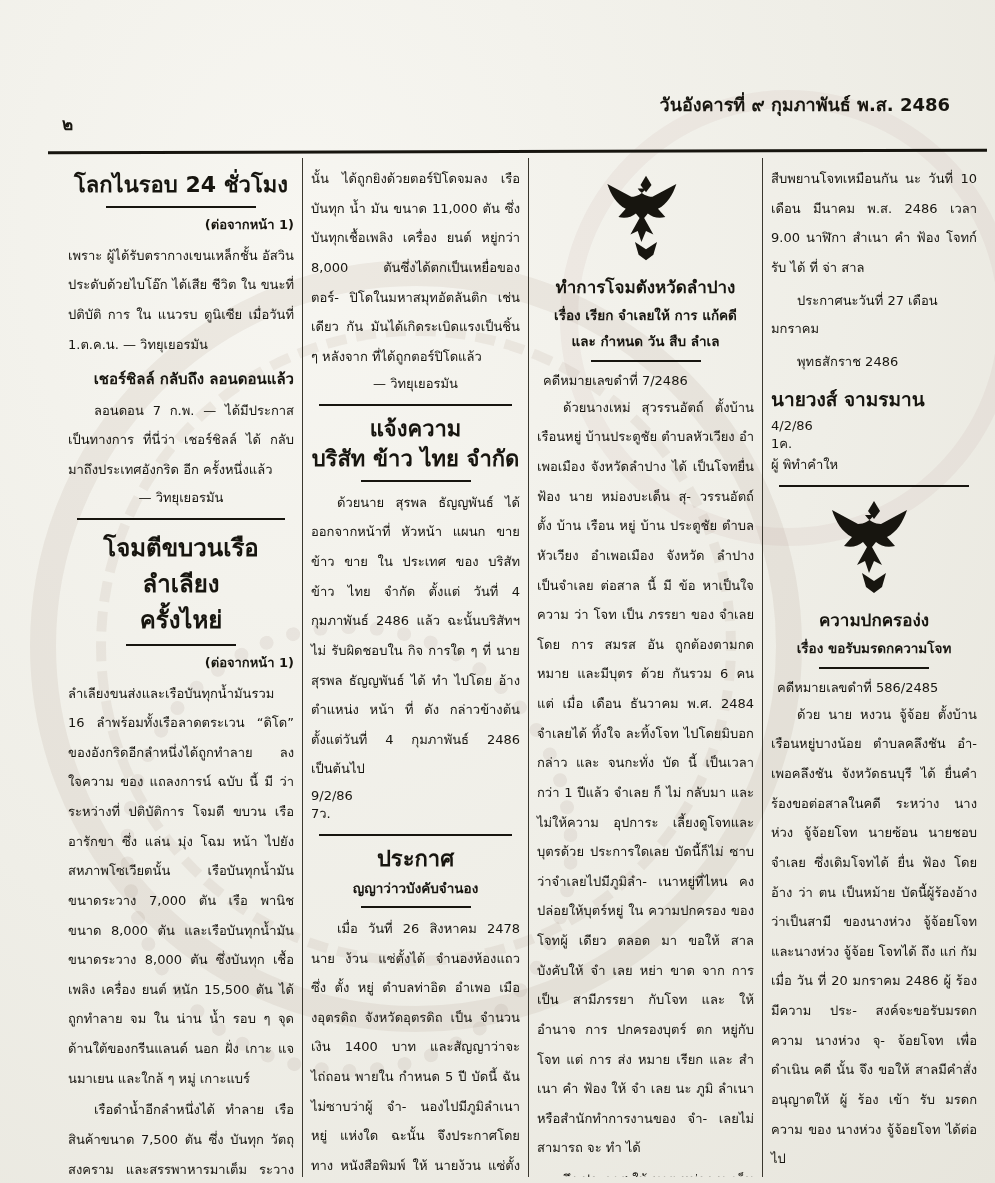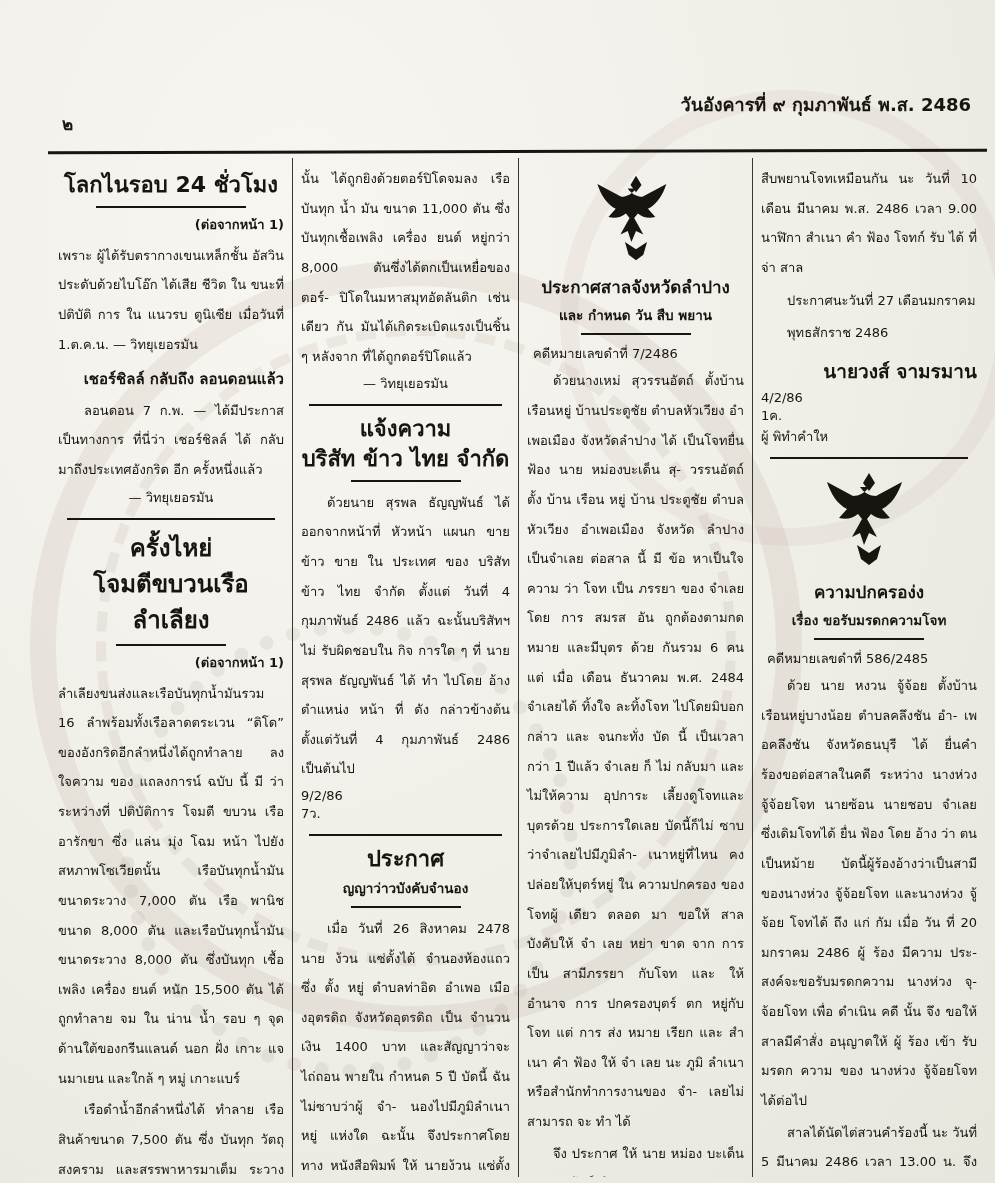--- a/index.html
+++ b/index.html
@@ -16,44 +16,44 @@
   
   .wm{position:absolute;border-radius:50%;pointer-events:none;}
   .wm1{left:30px;top:260px;width:720px;height:720px;border:26px solid rgba(150,120,100,.10);}
   .wm1:before{content:"";position:absolute;inset:40px;border-radius:50%;border:10px dashed rgba(150,120,100,.10);}
   .wm2{left:560px;top:90px;width:420px;height:420px;border:18px solid rgba(160,120,110,.08);}
   .wm3{left:120px;top:620px;width:430px;height:430px;border:14px dotted rgba(140,110,95,.10);}
 
   .hdr{position:absolute;top:78px;left:50px;right:10px;height:70px;}
   .hdr .pagenum{position:absolute;left:12px;top:32px;font-size:17px;font-weight:bold;}
   .hdr .masthead{position:absolute;left:0;right:0;text-align:center;top:18px;font-size:21px;font-weight:bold;letter-spacing:2px;}
-  .hdr .date{position:absolute;right:14px;top:12px;font-size:18px;font-weight:bold;}
+  .hdr .date{position:absolute;right:35px;top:12px;font-size:18px;font-weight:bold;}
   .toprule{position:absolute;left:48px;right:8px;top:150px;height:3px;background:#17150f;transform:rotate(-.15deg);}
 
   .cols{position:absolute;left:50px;right:10px;top:158px;bottom:6px;display:flex;}
   .col{box-sizing:border-box;padding:6px 8px 0 8px;overflow:hidden;}
-  .c1{width:242px;}
+  .c1{width:242px;margin-left:10px;}
   .c2{width:226px;border-left:1px solid #3a372e;}
   .c3{width:234px;border-left:1px solid #3a372e;}
   .c4{flex:1;border-left:1px solid #3a372e;}
 
   .h-lg{font-size:22px;font-weight:bold;text-align:center;line-height:1.35;margin:6px 0 2px;}
   .h-xl{font-size:24px;font-weight:bold;text-align:center;line-height:1.5;margin:10px 0 2px;}
   .h-md{font-size:17px;font-weight:bold;text-align:center;line-height:1.6;margin:8px 0 0;}
   .h-sub{font-size:13.5px;font-weight:bold;text-align:center;line-height:1.8;margin:2px 0 0;}
   .cont{font-size:13px;font-weight:bold;text-align:right;margin:4px 0 6px;}
   .rule-s{width:110px;height:2px;background:#17150f;margin:6px auto;}
   .rule-m{width:150px;height:2px;background:#17150f;margin:6px auto;}
   .rule-l{width:92%;height:2px;background:#17150f;margin:10px auto 8px;}
   .body-t{font-size:13px;line-height:2.28;text-align:justify;margin:0 0 2px;}
   .body-t.ind{text-indent:26px;}
   .byline{font-size:13px;text-align:center;margin:2px 0 4px;}
   .caseno{font-size:13px;margin:8px 0 2px;text-indent:6px;}
   .dateline{font-size:13px;line-height:2.2;margin:4px 0 0;text-indent:26px;}
-  .sig{font-size:19px;font-weight:bold;text-align:right;margin:8px 0 2px;}
+  .sig{font-size:19px;font-weight:bold;text-align:left;margin:8px 0 2px;}
   .sigrow{display:flex;justify-content:space-around;font-size:13px;margin:4px 0 10px;flex-direction:column;}
   .garuda{display:block;margin:6px auto 2px;}
   .subhead{font-size:15px;font-weight:bold;text-align:right;line-height:1.9;margin:6px 0 2px;}
 </style>
 </head>
 <body>
 
 <div class="page">
 
   <div class="wm wm1"></div>
@@ -71,22 +71,22 @@
     <div class="col c1">
       <div class="h-lg">โลกไนรอบ 24 ชั่วโมง</div>
       <div class="rule-m"></div>
       <div class="cont">(ต่อจากหน้า 1)</div>
       <p class="body-t">เพราะ ผู้ได้รับตรากางเขนเหล็กชั้น อัสวินประดับด้วยไบโอ๊ก ได้เสีย ชีวิต ใน ขนะที่ ปติบัติ การ ใน แนวรบ ตูนิเซีย เมื่อวันที่ 1.ต.ค.น. — วิทยุเยอรมัน</p>
       <div class="subhead">เชอร์ชิลล์ กลับถึง ลอนดอนแล้ว</div>
       <p class="body-t ind">ลอนดอน 7 ก.พ. — ได้มีประกาส เป็นทางการ ที่นี่ว่า เชอร์ชิลล์ ได้ กลับ มาถึงประเทศอังกริด อีก ครั้งหนึ่งแล้ว</p>
       <div class="byline">— วิทยุเยอรมัน</div>
       <div class="rule-l"></div>
       <div class="h-xl">
+        <div>โจมตีขบวนเรือลำเลียง</div>
         <div>ครั้งไหย่</div>
-        <div>โจมตีขบวนเรือลำเลียง</div>
       </div>
       <div class="rule-s"></div>
       <div class="cont">(ต่อจากหน้า 1)</div>
       <p class="body-t">ลำเลียงขนส่งและเรือบันทุกน้ำมันรวม 16 ลำพร้อมทั้งเรือลาดตระเวน “ดิโด” ของอังกริดอีกลำหนึ่งได้ถูกทำลาย ลง ใจความ ของ แถลงการน์ ฉบับ นี้ มี ว่า ระหว่างที่ ปติบัติการ โจมตี ขบวน เรือ อารักขา ซึ่ง แล่น มุ่ง โฉม หน้า ไปยัง สหภาพโซเวียตนั้น เรือบันทุกน้ำมัน ขนาดระวาง 7,000 ตัน เรือ พานิช ขนาด 8,000 ตัน และเรือบันทุกน้ำมัน ขนาดระวาง 8,000 ตัน ซึ่งบันทุก เชื้อเพลิง เครื่อง ยนต์ หนัก 15,500 ตัน ได้ถูกทำลาย จม ใน น่าน น้ำ รอบ ๆ จุด ด้านใต้ของกรีนแลนด์ นอก ฝั่ง เกาะ แจนมาเยน และใกล้ ๆ หมู่ เกาะแบร์</p>
       <p class="body-t ind">เรือดำน้ำอีกลำหนึ่งได้ ทำลาย เรือ สินค้าขนาด 7,500 ตัน ซึ่ง บันทุก วัตถุ สงคราม และสรรพาหารมาเต็ม ระวาง อัตรา ระหว่าง ที่ทำการโจมตีขบวน เรือ อารักขา ซึ่ง มี ฝูงเรือ พิฆาต คุ้มกัน และฝูง บิน พิทักส์ หยู่ หย่าง เข้ม แขง ใน น่านน้ำมหาสมุทอัตลันติก, เรือกลไฟ ขนาด 5,000 ตัน ซึ่งเข้าใจว่าคงหยู่ ใน ขบวนอารักขานี้ แตกกะจัด กะจายแล้ว</p>
     </div>
 
     <div class="col c2">
       <p class="body-t">นั้น ได้ถูกยิงด้วยตอร์ปิโดจมลง เรือ บันทุก น้ำ มัน ขนาด 11,000 ตัน ซึ่ง บันทุกเชื้อเพลิง เครื่อง ยนต์ หยู่กว่า 8,000 ตันซึ่งได้ตกเป็นเหยื่อของ ตอร์- ปิโดในมหาสมุทอัตลันติก เช่นเดียว กัน มันได้เกิดระเบิดแรงเป็นชิ้น ๆ หลังจาก ที่ได้ถูกตอร์ปิโดแล้ว</p>
       <div class="byline">— วิทยุเยอรมัน</div>
@@ -110,22 +110,23 @@
     </div>
 
     <div class="col c3">
       <svg class="garuda" width="92" height="96" viewBox="0 0 100 104">
         <g fill="#17150f">
           <path d="M50 6 l6 10 -6 8 -6 -8 z"></path>
           <path d="M50 20 c-4 6 -10 9 -16 9 l-26 -14 c4 12 10 22 20 27 l-8 9 c8 2 14 0 19 -4 l4 5 -10 18 8 -4 4 12 5 -12 8 4 -10 -18 4 -5 c5 4 11 6 19 4 l-8 -9 c10 -5 16 -15 20 -27 l-26 14 c-6 0 -12 -3 -16 -9 z"></path>
           <path d="M38 78 l12 8 12 -8 -4 14 -8 6 -8 -6 z"></path>
         </g>
       </svg>
-      <div class="h-md">ประกาศสาลจังหวัดลำปาง</div>
-      <div class="h-sub">และ กำหนด วัน สืบ พยาน</div>
+      <div class="h-md">ทำการโจมตังหวัดลำปาง</div>
+      <div class="h-sub">เรื่อง เรียก จำเลยให้ การ แก้คดี</div>
+      <div class="h-sub">และ กำหนด วัน สืบ ลำเล</div>
       <div class="rule-s"></div>
       <div class="caseno">คดีหมายเลขดำที่ 7/2486</div>
       <p class="body-t ind">ด้วยนางเหม่ สุวรรนอัตถ์ ตั้งบ้าน เรือนหยู่ บ้านประตูชัย ตำบลหัวเวียง อำเพอเมือง จังหวัดลำปาง ได้ เป็นโจทยื่น ฟ้อง นาย หม่องบะเด็น สุ- วรรนอัตถ์ ตั้ง บ้าน เรือน หยู่ บ้าน ประตูชัย ตำบลหัวเวียง อำเพอเมือง จังหวัด ลำปาง เป็นจำเลย ต่อสาล นี้ มี ข้อ หาเป็นใจ ความ ว่า โจท เป็น ภรรยา ของ จำเลยโดย การ สมรส อัน ถูกต้องตามกดหมาย และมีบุตร ด้วย กันรวม 6 คน แต่ เมื่อ เดือน ธันวาคม พ.ศ. 2484 จำเลยได้ ทิ้งใจ ละทิ้งโจท ไปโดยมิบอกกล่าว และ จนกะทั่ง บัด นี้ เป็นเวลา กว่า 1 ปีแล้ว จำเลย ก็ ไม่ กลับมา และไม่ให้ความ อุปการะ เลี้ยงดูโจทและบุตรด้วย ประการใดเลย บัดนี้ก็ไม่ ซาบว่าจำเลยไปมีภูมิลำ- เนาหยู่ที่ไหน คงปล่อยให้บุตร์หยู่ ใน ความปกครอง ของโจทผู้ เดียว ตลอด มา ขอให้ สาล บังคับให้ จำ เลย หย่า ขาด จาก การเป็น สามีภรรยา กับโจท และ ให้ อำนาจ การ ปกครองบุตร์ ตก หยู่กับโจท แต่ การ ส่ง หมาย เรียก และ สำ เนา คำ ฟ้อง ให้ จำ เลย นะ ภูมิ ลำเนา หรือสำนักทำการงานของ จำ- เลยไม่ สามารถ จะ ทำ ได้</p>
       <p class="body-t ind">จึง ประกาศ ให้ นาย หม่อง บะเด็น สุวรรน อัตถ์ จำ เลย ซาบ แทน การ ส่ง หมาย ว่า สาล ได้กำหนด ให้จำ เลย ทำคำให้ การ แก้ คดี ยื่น ต่อ สาล พาย ใน วัน ที่ 5 เดือน มี นา คม พ.ส. 2486 เวลา 9.30 นาฬิกา และได้กำหนดวัน</p>
     </div>
 
     <div class="col c4">
       <p class="body-t">สืบพยานโจทเหมือนกัน นะ วันที่ 10 เดือน มีนาคม พ.ส. 2486 เวลา 9.00 นาฬิกา สำเนา คำ ฟ้อง โจทก์ รับ ได้ ที่ จ่า สาล</p>
       <div class="dateline">ประกาศนะวันที่ 27 เดือนมกราคม</div>
       <div class="dateline">พุทธสักราช 2486</div>

